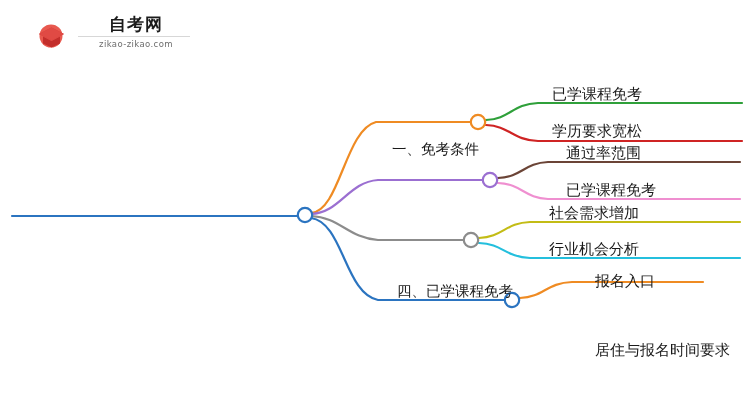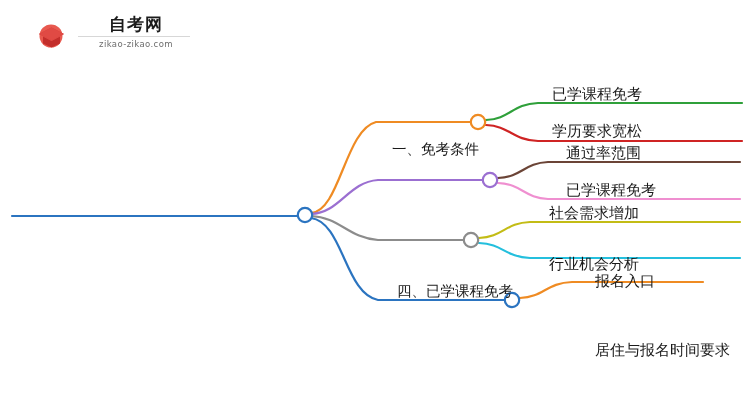--- a/index.html
+++ b/index.html
@@ -149,18 +149,18 @@
   <div class="mm-label branch-label" style="left:397px; top:282px;">四、已学课程免考</div>
 
   
   <div class="mm-label leaf-label" style="left:552px; top:85px;">已学课程免考</div>
   <div class="mm-label leaf-label" style="left:566px; top:144px;">通过率范围</div>
 
   <div class="mm-label leaf-label" style="left:552px; top:122px;">学历要求宽松</div>
   <div class="mm-label leaf-label" style="left:566px; top:181px;">已学课程免考</div>
 
   <div class="mm-label leaf-label" style="left:549px; top:204px;">社会需求增加</div>
-  <div class="mm-label leaf-label" style="left:549px; top:255px;">行业机会分析</div>
+  <div class="mm-label leaf-label" style="left:549px; top:240px;">行业机会分析</div>
 
   <div class="mm-label leaf-label" style="left:595px; top:272px;">报名入口</div>
   <div class="mm-label leaf-label" style="left:595px; top:300px;margin-top:41px;">居住与报名时间要求</div>
 
 </div>
 
 </body></html>

